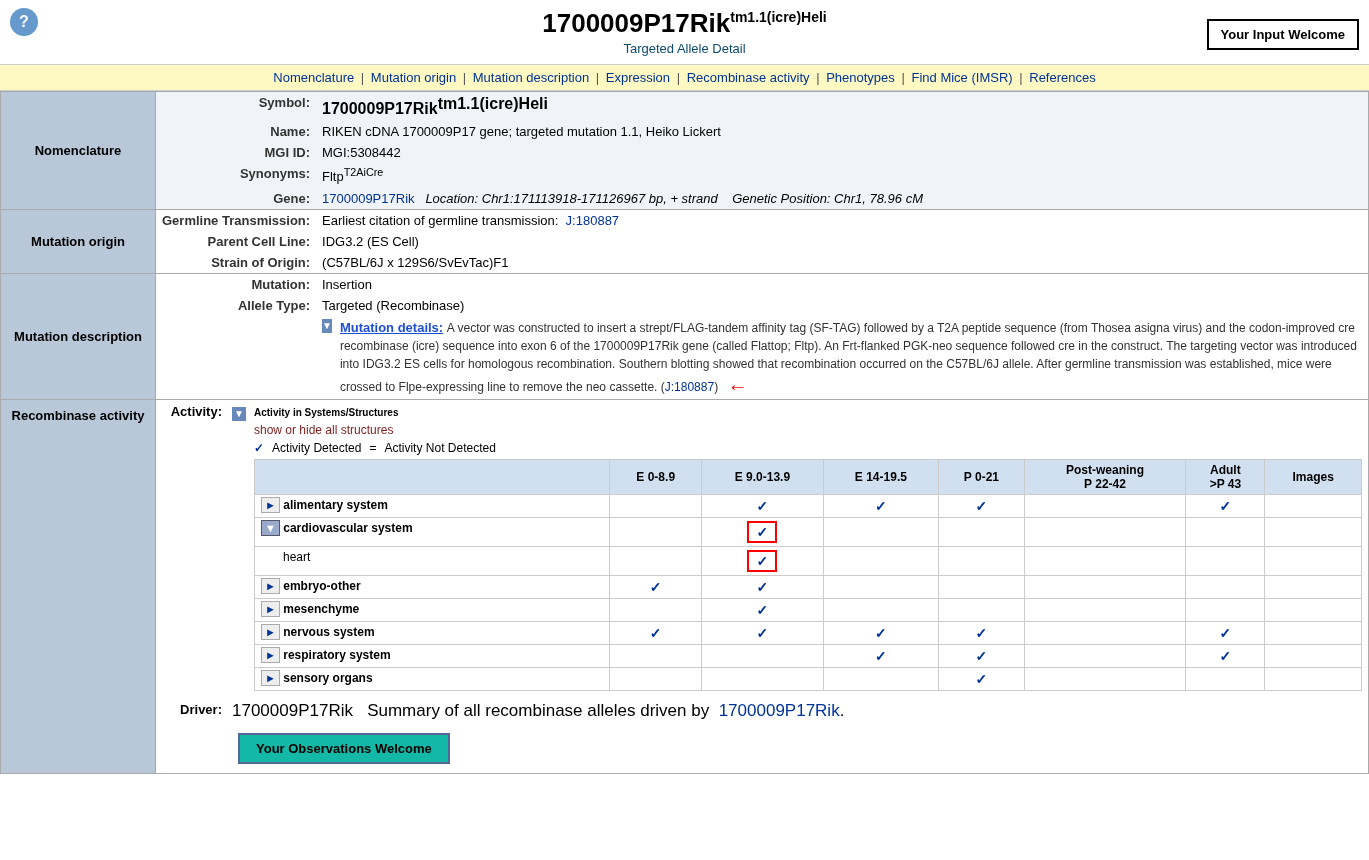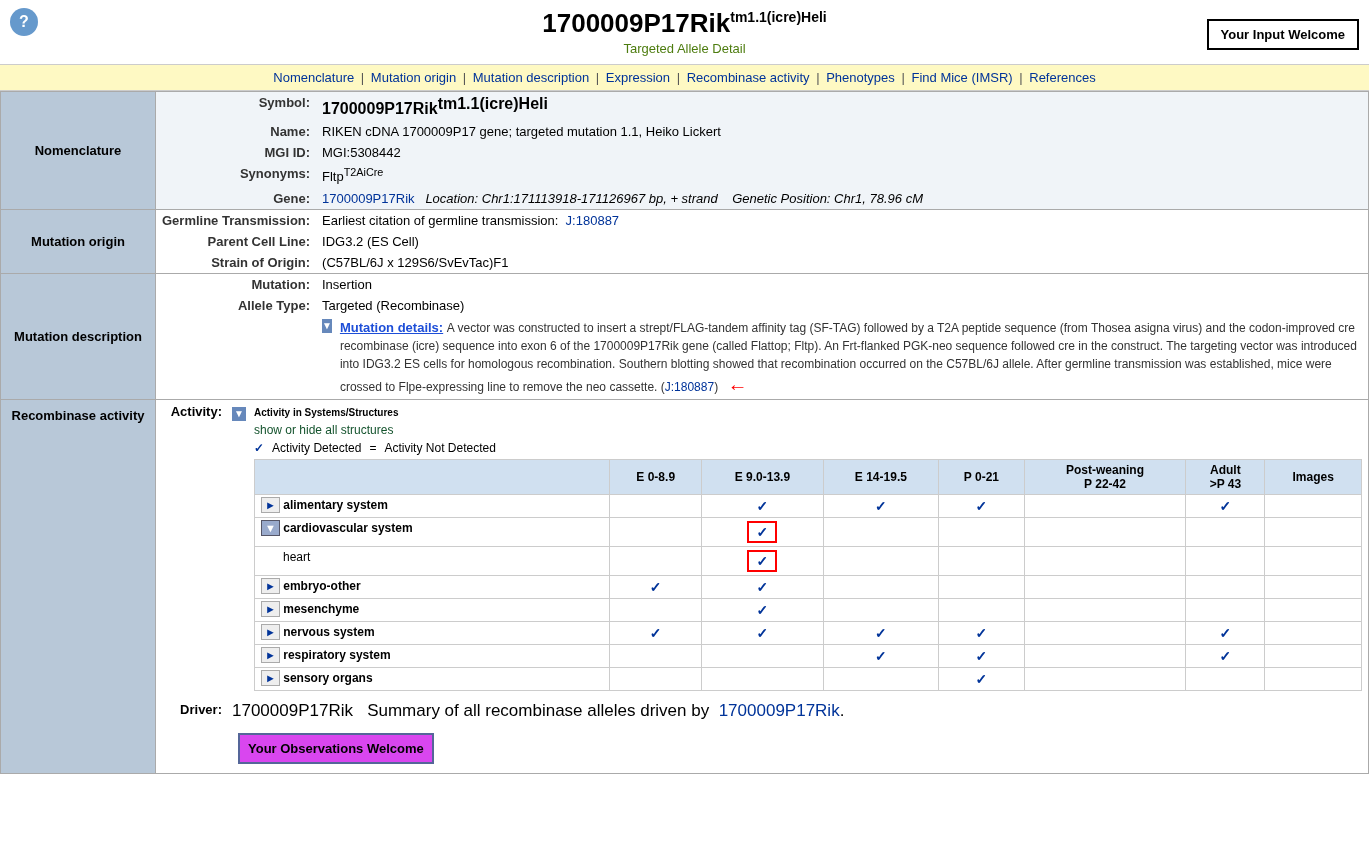--- a/index.html
+++ b/index.html
@@ -3,21 +3,21 @@
   <meta charset="utf-8">
   <style>
     * { box-sizing: border-box; margin: 0; padding: 0; }
     body { font-family: Arial, sans-serif; font-size: 13px; background: #fff; color: #000; }
     
     
     .top-bar { display: flex; align-items: center; justify-content: center; padding: 8px 10px; position: relative; background: #fff; }
     .help-icon { position: absolute; left: 10px; top: 8px; width: 28px; height: 28px; border-radius: 50%; background: #6699cc; color: white; font-weight: bold; font-size: 16px; display: flex; align-items: center; justify-content: center; cursor: pointer; }
     .page-title { text-align: center; font-size: 26px; font-weight: bold; }
     .page-title sup { font-size: 14px; }
-    .page-subtitle { text-align: center; font-size: 13px; color: #4d7c0f; margin-top: 2px; }
+    .page-subtitle { text-align: center; font-size: 13px; color: #0c4a6e; margin-top: 2px; }
     .your-input-btn { position: absolute; right: 10px; top: 19px; background: #fff; border: 2px solid #000; padding: 6px 12px; font-size: 13px; font-weight: bold; cursor: pointer; }
     
     
     .nav-bar { background: #fef9c3; border-top: 1px solid #ccc; border-bottom: 1px solid #ccc; padding: 5px 26px; text-align: center; font-size: 13px; }
     .nav-bar a { color: #003399; text-decoration: none; }
     .nav-bar span { color: #555; margin: 0 3px; }
     
     
     .main-table { width: 100%; border-collapse: collapse; }
     .section-header { background: #c8d8e8; font-weight: bold; font-size: 13px; text-align: center; padding: 6px 4px; vertical-align: middle; border: 1px solid #aaa; white-space: nowrap; }
@@ -42,33 +42,33 @@
     .expand-btn-down { background: #99aacc; color: white; border: 1px solid #556; }
     
     
     .legend-row { display: flex; align-items: center; gap: 8px; margin: 4px 0; font-size: 12px; }
     .legend-check { color: #003399; font-weight: bold; }
     
     
     .driver-row { padding: 6px; font-size: 17px; }
     
     
-    .obs-btn { background: #d946ef; border: 2px solid #556699; padding: 6px 8px; font-size: 13px; font-weight: bold; cursor: pointer; margin: 6px; display: inline-block; }
+    .obs-btn { background: #14b8a6; border: 2px solid #556699; padding: 6px 16px; font-size: 13px; font-weight: bold; cursor: pointer; margin: 6px; display: inline-block; }
     
     
     .mut-details-text { font-size: 12px; color: #333; line-height: 1.5; }
     .mut-details-text .j-link { color: #003399; text-decoration: none; }
     
     .inner-label { font-weight: bold; color: #1d4ed8; text-decoration: underline; }
     .blue-link { color: #003399; text-decoration: none; }
     
     .toggle-triangle { display: inline-block; width: 14px; height: 14px; background: #6688bb; color: white; text-align: center; line-height: 14px; font-size: 10px; cursor: pointer; vertical-align: middle; margin-right: 4px; }
     .toggle-triangle-down { background: #6688bb; }
     
-    .show-hide { color: #14532d; text-decoration: none; font-size: 12px; }
+    .show-hide { color: #7f1d1d; text-decoration: none; font-size: 12px; }
   </style>
 </head>
 <body>
 
 <div class="top-bar">
   <div class="help-icon">?</div>
   <div>
     <div class="page-title">
       <span>1700009P17Rik</span><sup>tm1.1(icre)Heli</sup>
     </div>

